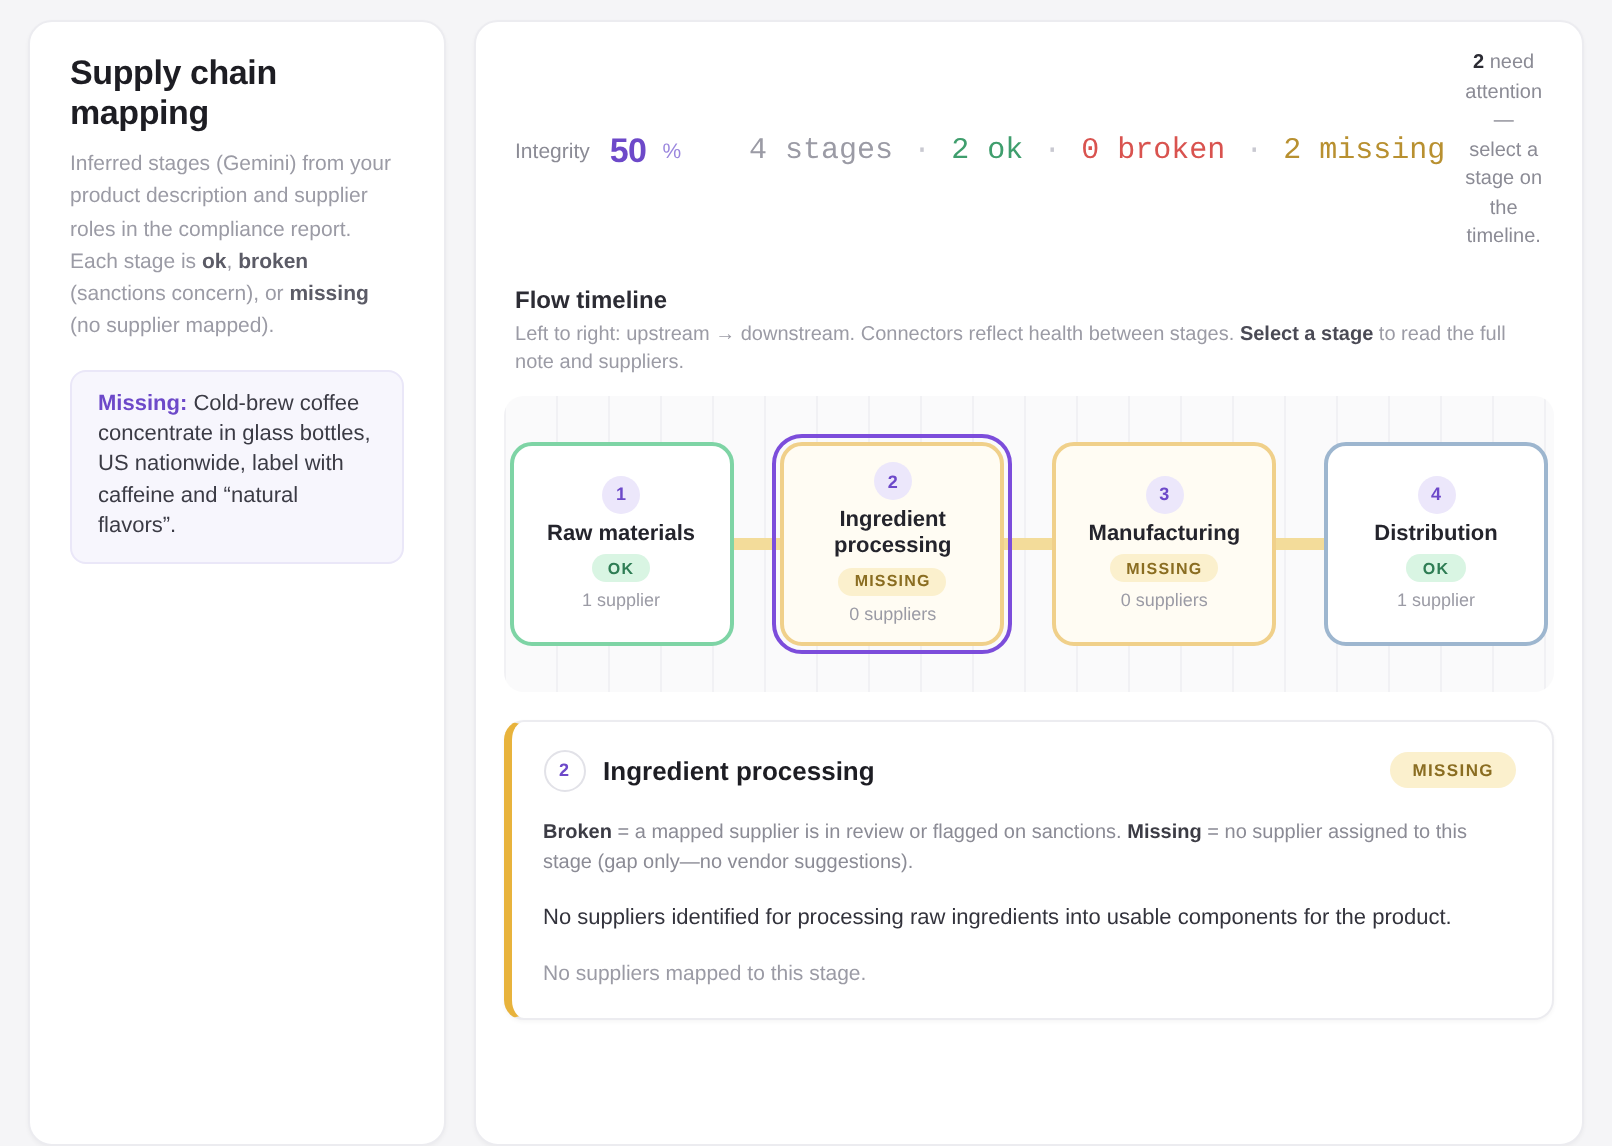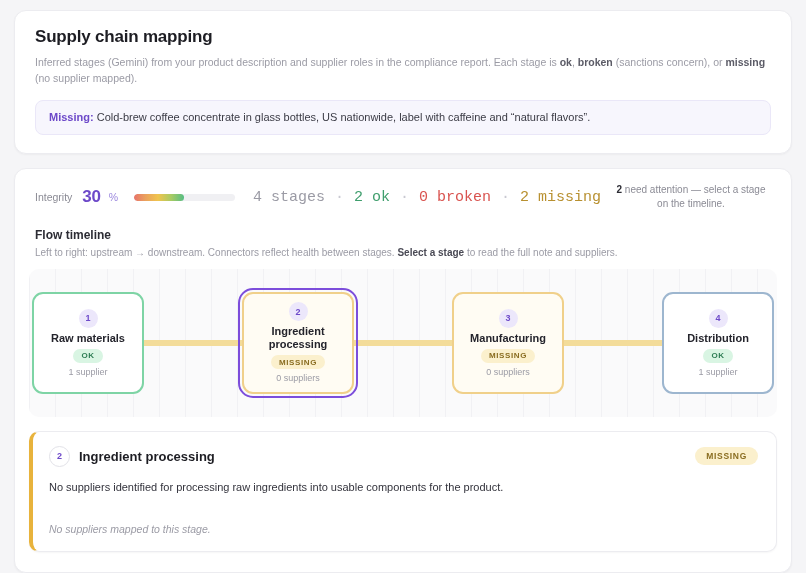--- a/index.html
+++ b/index.html
@@ -9,21 +9,21 @@
     background: #f5f5f7;
     font-family: "Liberation Sans", sans-serif;
     -webkit-font-smoothing: antialiased;
     overflow: hidden;
   }
   .page {
     width: 806px;
     height: 573px;
     padding: 10px 14px 0 14px;
     display: flex;
-    flex-direction: column;
+    flex-direction: row;
     gap: 14px;
   }
 
   
   .card {
     background: #ffffff;
     border: 1px solid #ececf0;
     border-radius: 12px;
     box-shadow: 0 1px 2px rgba(16,18,34,0.04);
   }
@@ -262,24 +262,23 @@
     line-height: 1.5;
   }
   .detail-legend b { color: #3c3c45; font-weight: bold; }
   .detail-note {
     margin-top: 13px;
     font-size: 11px;
     color: #33333c;
     line-height: 1.45;
   }
   .detail-empty {
-    margin-top: 27px;
+    margin-top: 14px;
     font-size: 10.5px;
     color: #9b9ba5;
-    font-style: italic;
   }
 </style>
 </head>
 <body>
 
 <div class="page">
 
   <div class="card header-card">
     <div class="page-title">Supply chain mapping</div>
     <div class="page-sub">
@@ -288,21 +287,21 @@
     <div class="product-chip">
       <span class="lbl">Missing:</span>
       <span>Cold-brew coffee concentrate in glass bottles, US nationwide, label with caffeine and “natural flavors”.</span>
     </div>
   </div>
 
   <div class="card main-card">
 
     <div class="integrity-row">
       <span class="integrity-label">Integrity</span>
-      <span class="integrity-value">30</span>
+      <span class="integrity-value">50</span>
       <span class="integrity-pct">%</span>
       <div class="bar-track">
         <div class="bar-fill" id="bar-fill" style="width: 50%;"></div>
       </div>
       <span class="stats"><span>4 stages</span><span class="dot"> · </span><span class="ok">2 ok</span><span class="dot"> · </span><span class="broken">0 broken</span><span class="dot"> · </span><span class="missing">2 missing</span></span>
       <div class="attention"><b>2</b><span> need attention — select a stage on the timeline.</span></div>
     </div>
 
     <div class="flow-head">
       <div class="flow-title">Flow timeline</div>
@@ -352,18 +351,19 @@
           </div>
         </div>
       </div>
 
     <div class="detail">
       <div class="detail-head">
         <div class="detail-num">2</div>
         <div class="detail-title">Ingredient processing</div>
         <div class="detail-badge">MISSING</div>
       </div>
+      <div class="detail-legend"><b>Broken</b><span> = a mapped supplier is in review or flagged on sanctions. </span><b>Missing</b><span> = no supplier assigned to this stage (gap only—no vendor suggestions).</span></div>
       <div class="detail-note">No suppliers identified for processing raw ingredients into usable components for the product.</div>
       <div class="detail-empty">No suppliers mapped to this stage.</div>
     </div>
 
   </div>
 </div>
 
 </body></html>

